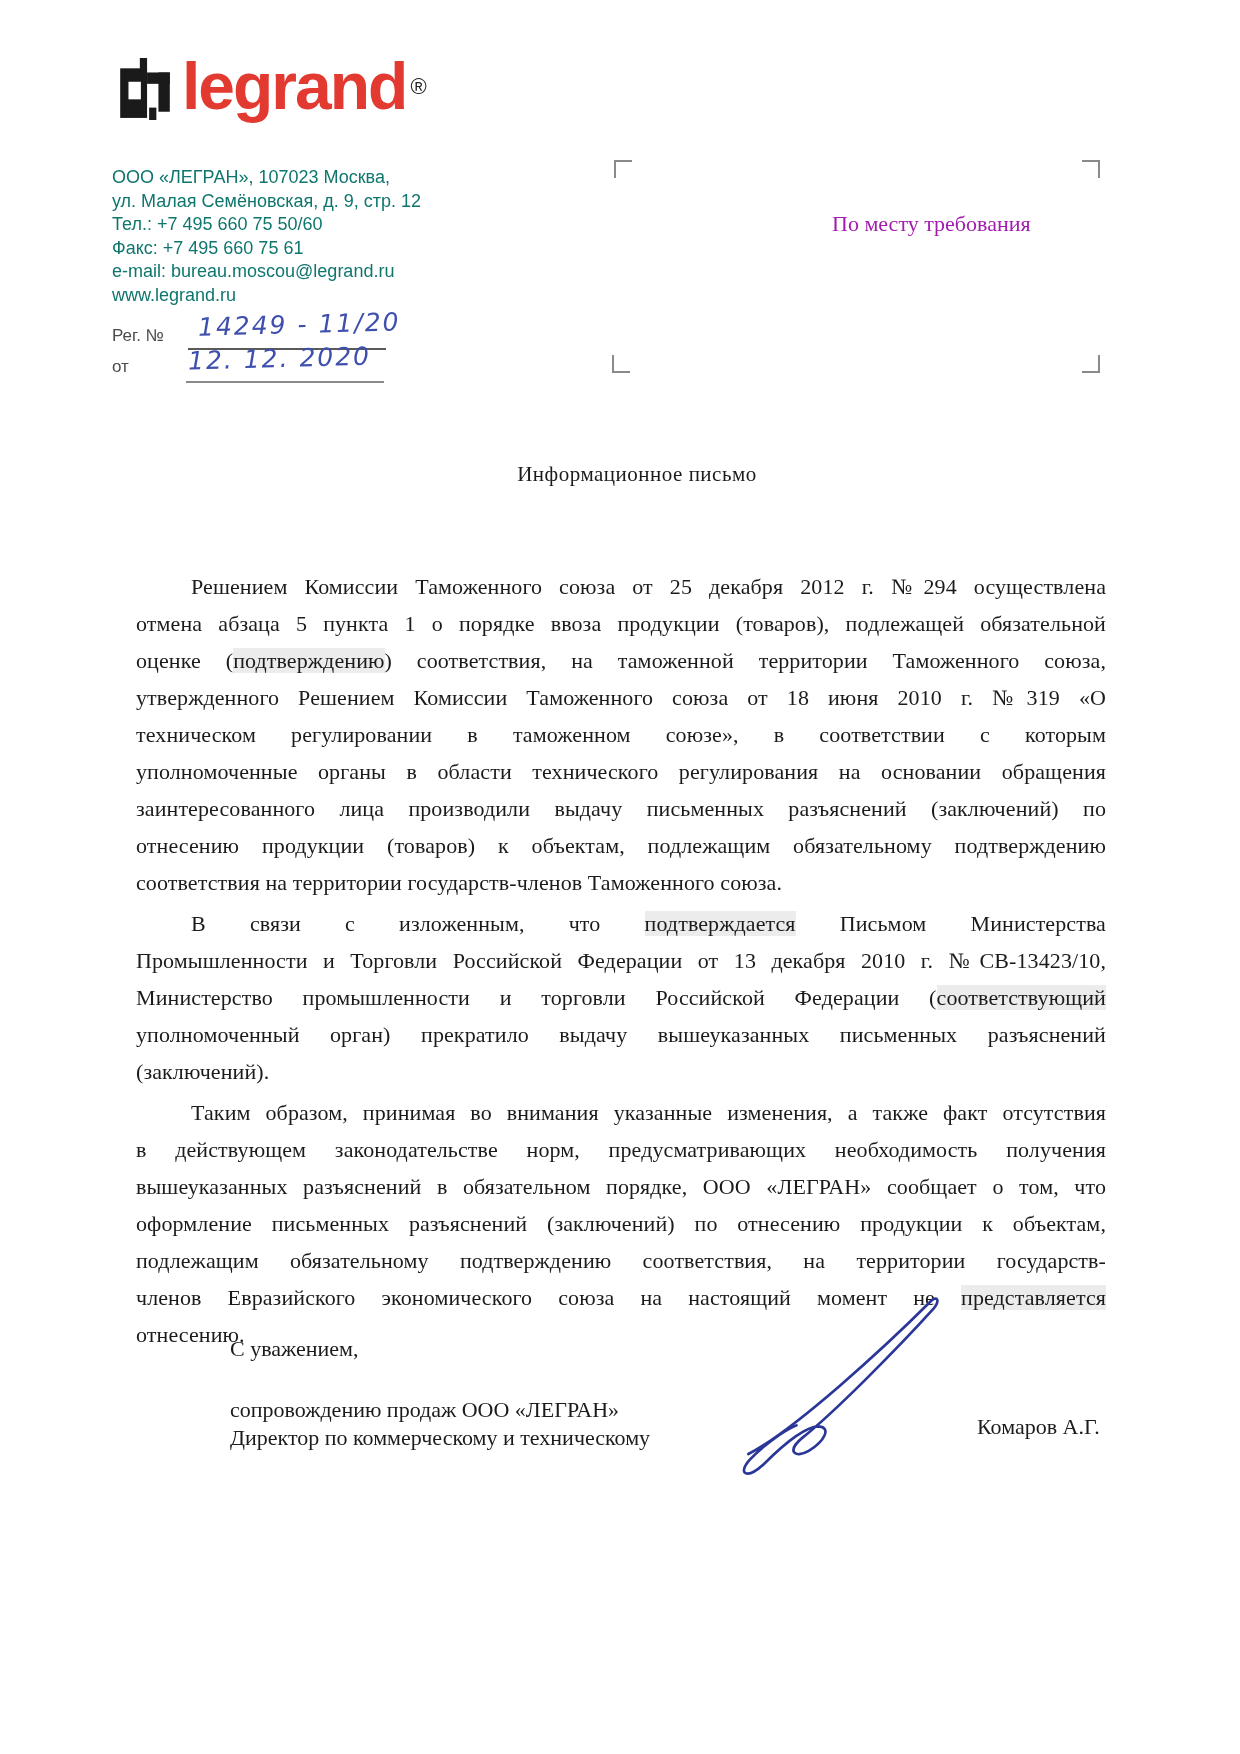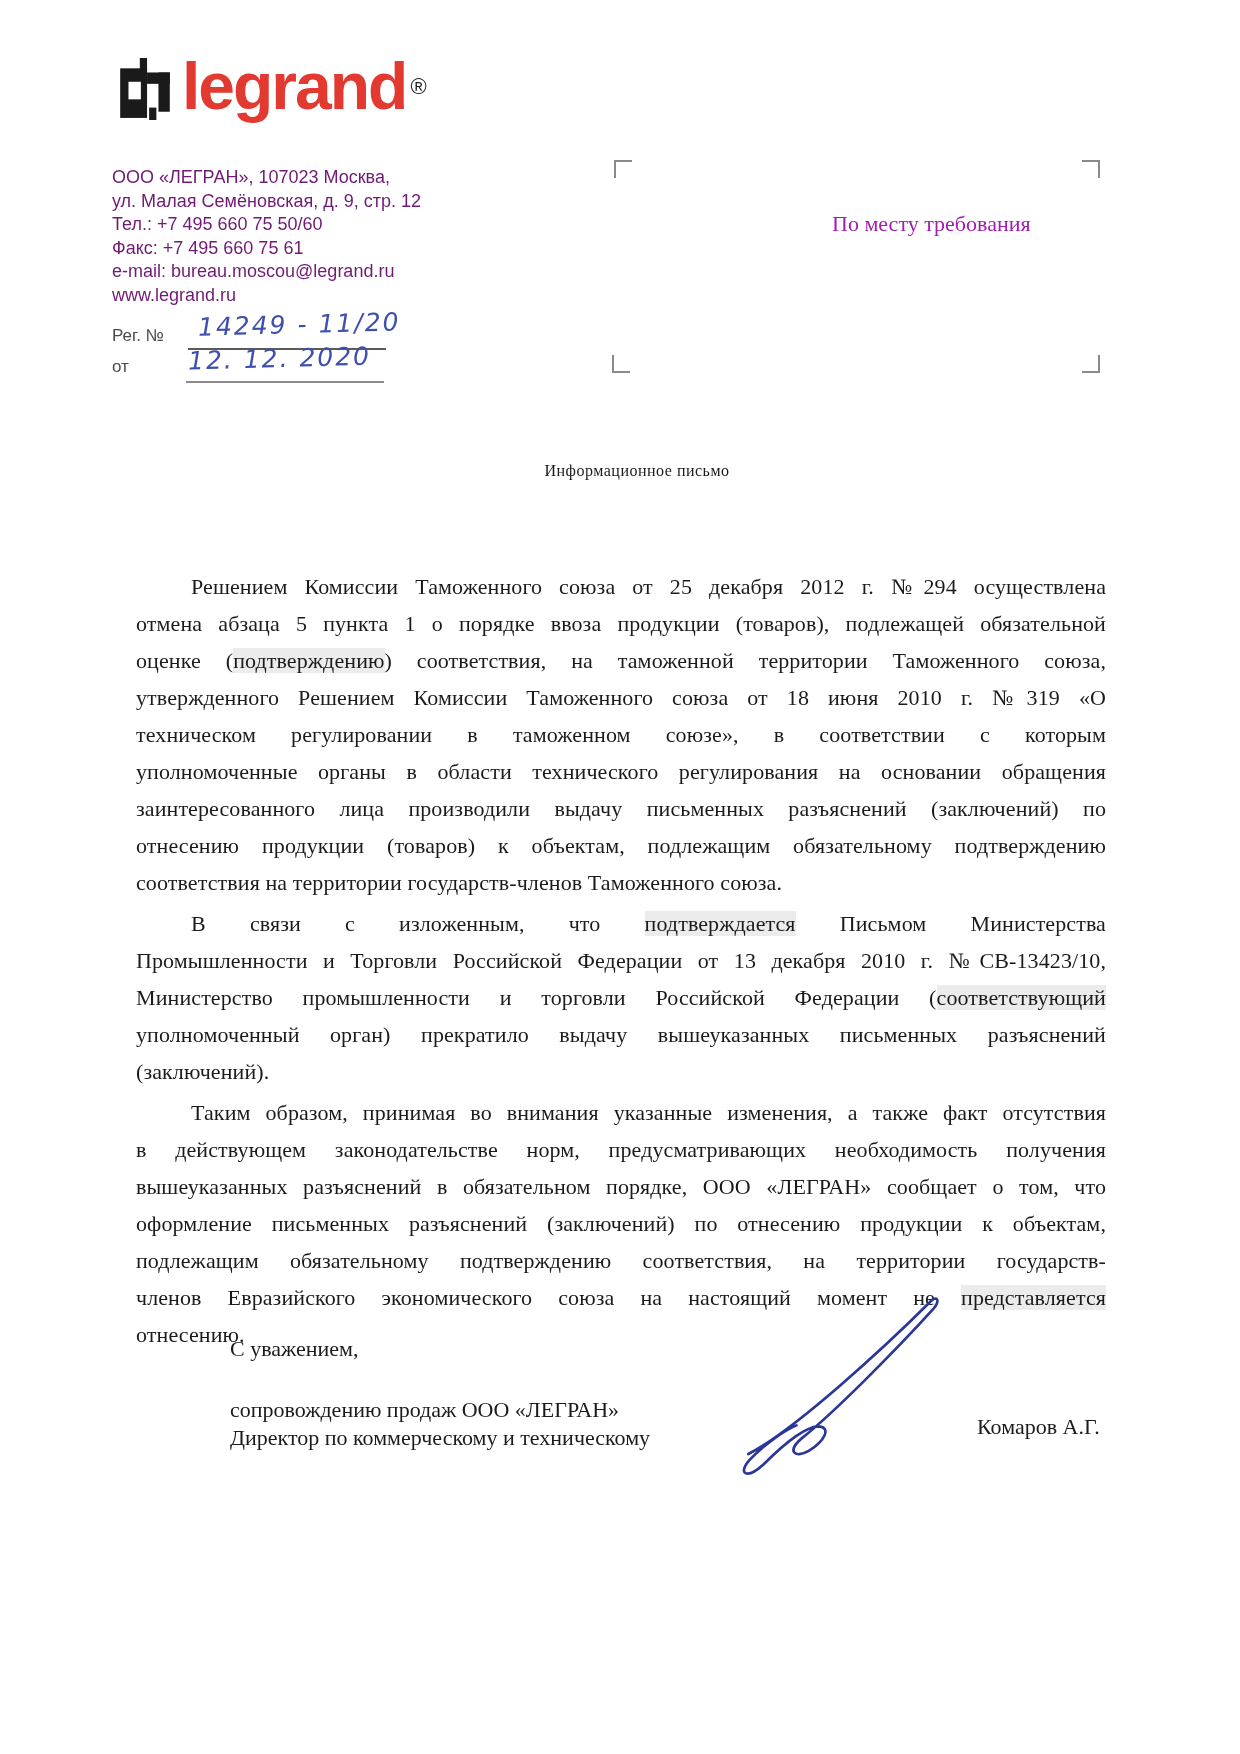--- a/index.html
+++ b/index.html
@@ -14,21 +14,21 @@
   .logo-word{
     font-family:"Liberation Sans","DejaVu Sans",sans-serif;
     font-weight:bold;font-size:66px;line-height:60px;letter-spacing:-2px;
     color:#e23a30;margin-left:10px;
   }
   .logo-reg{font-size:22px;line-height:22px;color:#222;margin-left:4px;margin-top:2px;font-family:"Liberation Sans",sans-serif;}
   
   .address{
     position:absolute;left:112px;top:166px;width:420px;
     font-family:"Liberation Sans","DejaVu Sans",sans-serif;
-    font-size:18px;line-height:23.5px;color:#701a75;
+    font-size:18px;line-height:23.5px;color:#0f766e;
   }
   
   .reg-label,.from-label{
     position:absolute;left:112px;
     font-family:"Liberation Sans","DejaVu Sans",sans-serif;
     font-size:17px;color:#4b4b4b;
   }
   .reg-label{top:326px;}
   .from-label{top:357px;}
   .handwriting{
@@ -44,21 +44,21 @@
   .reg-line.l2{left:186px;top:381px;width:198px;background:#8a8a8a;}
   
   .corner{position:absolute;width:16px;height:16px;}
   .corner.tl{left:614px;top:160px;border-top:2px solid #8a8a8a;border-left:2px solid #8a8a8a;}
   .corner.tr{left:1082px;top:160px;border-top:2px solid #8a8a8a;border-right:2px solid #8a8a8a;}
   .corner.bl{left:612px;top:355px;border-bottom:2px solid #8a8a8a;border-left:2px solid #8a8a8a;}
   .corner.br{left:1082px;top:355px;border-bottom:2px solid #8a8a8a;border-right:2px solid #8a8a8a;}
   
   .recipient{position:absolute;left:832px;top:211px;font-size:22px;color:#a21caf;}
   
-  .title{position:absolute;left:152px;top:462px;width:970px;text-align:center;font-size:16px;letter-spacing:0.5px;}
+  .title{position:absolute;left:152px;top:462px;width:970px;text-align:center;font-size:21px;letter-spacing:0.5px;}
   .body{position:absolute;left:136px;top:524px;width:970px;font-size:22px;line-height:37px;letter-spacing:0.1px;margin-top:44px;}
   .para{margin:0;}
   .para + .para{margin-top:4px;}
   .line{text-align:justify;text-align-last:justify;}
   .line.first{text-indent:55px;}
   .line.last{text-align-last:left;}
   .hl{background:rgba(110,110,110,0.13);}
   
   .salutation{position:absolute;left:230px;top:1336px;font-size:22px;}
   .position{position:absolute;left:230px;top:1396px;font-size:22px;line-height:28px;}

